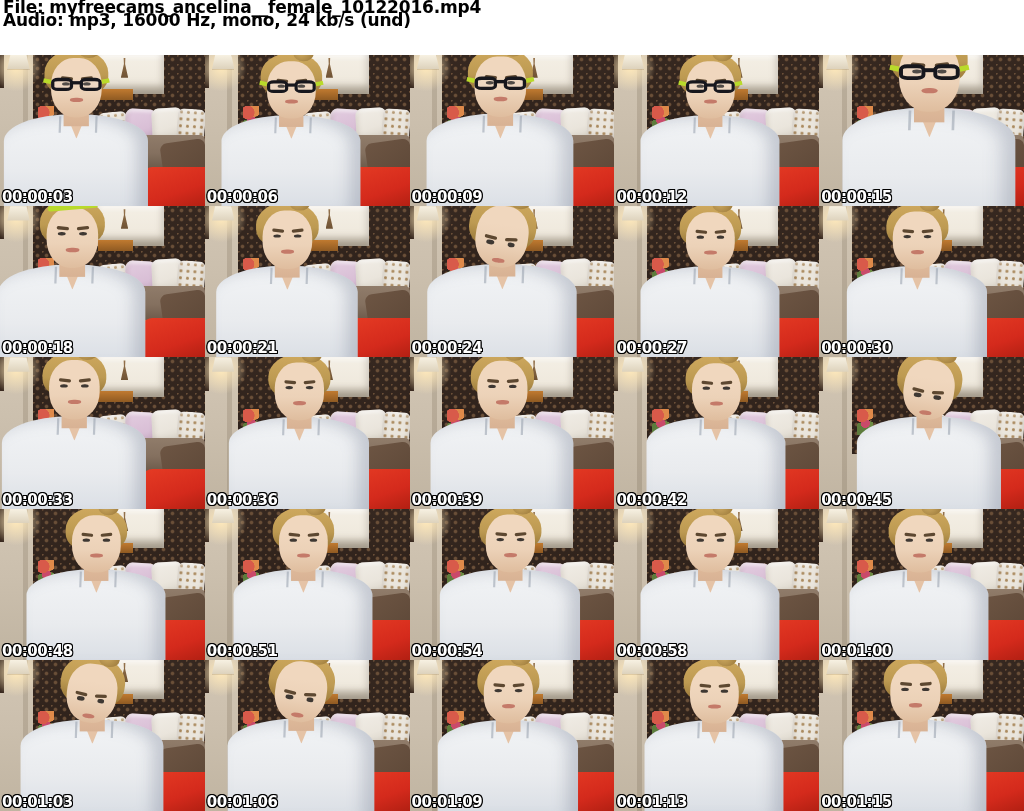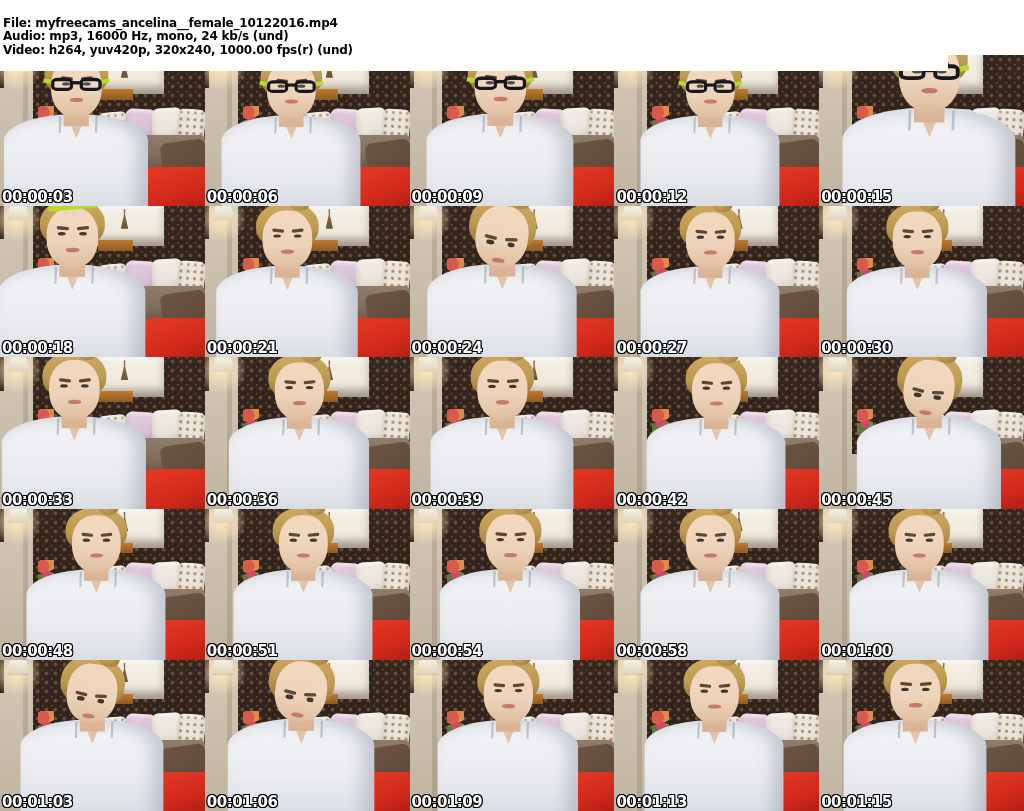--- a/index.html
+++ b/index.html
@@ -9,22 +9,22 @@
     font-family:"DejaVu Sans","Liberation Sans",sans-serif;
     --beige-wall:#cbbfad; --wallpaper:#2f221b; --wallpaper-motif:#6a4f38;
     --panel:#efe9dd; --red-cushion:#d42a1c; --orange-cushion:#c96a22;
     --lavender-pillow:#d9bfd6; --white-pillow:#eae5dc; --sofa:#84705f;
     --brown-cushion:#5c4737; --shirt:#e9ebee; --skin:#ecd2b8;
     --hair:#bd9a52; --glasses-arm:#b9da2b; --glasses-frame:#17171d;
     --lamp-glow:#ffe9bb;
   }
   
   .header{
-    position:absolute;top:16px;left:0;width:948px;height:55px;background:#fff;
-    color:#000;font-weight:bold;font-size:12px;line-height:13.4px;
+    position:absolute;top:0;left:0;width:948px;height:55px;background:#fff;
+    color:#000;font-weight:bold;font-size:17px;line-height:13.4px;
     padding:1px 0 0 3px;box-sizing:border-box;letter-spacing:-0.2px;
     white-space:nowrap;z-index:10;
   }
   
   .grid{
     position:absolute;top:55px;left:0;width:1024px;height:756px;
     display:grid;grid-template-columns:repeat(5,1fr);grid-template-rows:repeat(5,1fr);
   }
   .cell{position:relative;overflow:hidden;background:var(--beige-wall);}
   .scene{position:absolute;inset:0;}
@@ -134,21 +134,20 @@
     font-weight:bold;font-size:15px;line-height:17px;color:#ffffff;letter-spacing:-0.5px;
     text-shadow:-1px -1px 0 #000,1px -1px 0 #000,-1px 1px 0 #000,1px 1px 0 #000,0 -1px 0 #000,0 1px 0 #000,-1px 0 0 #000,1px 0 0 #000;
   }
 </style>
 </head>
 <body>
 
 <div class="header">
   <div>File: myfreecams_ancelina__female_10122016.mp4</div>
   <div>Audio: mp3, 16000 Hz, mono, 24 kb/s (und)</div>
-  <div>Video: h264, yuv420p, 320x240, 1000.00 fps(r) (und)</div>
 </div>
 
 <div class="grid">
     <div class="cell glasses-on" style="--tx: -26px; --sc: 1.1;">
     <div class="scene">
       <div class="wall"></div>
       <div class="wall-seam"></div>
       <div class="corner-dark"></div>
       <div class="wallpaper"></div>
       <div class="panel"></div>

